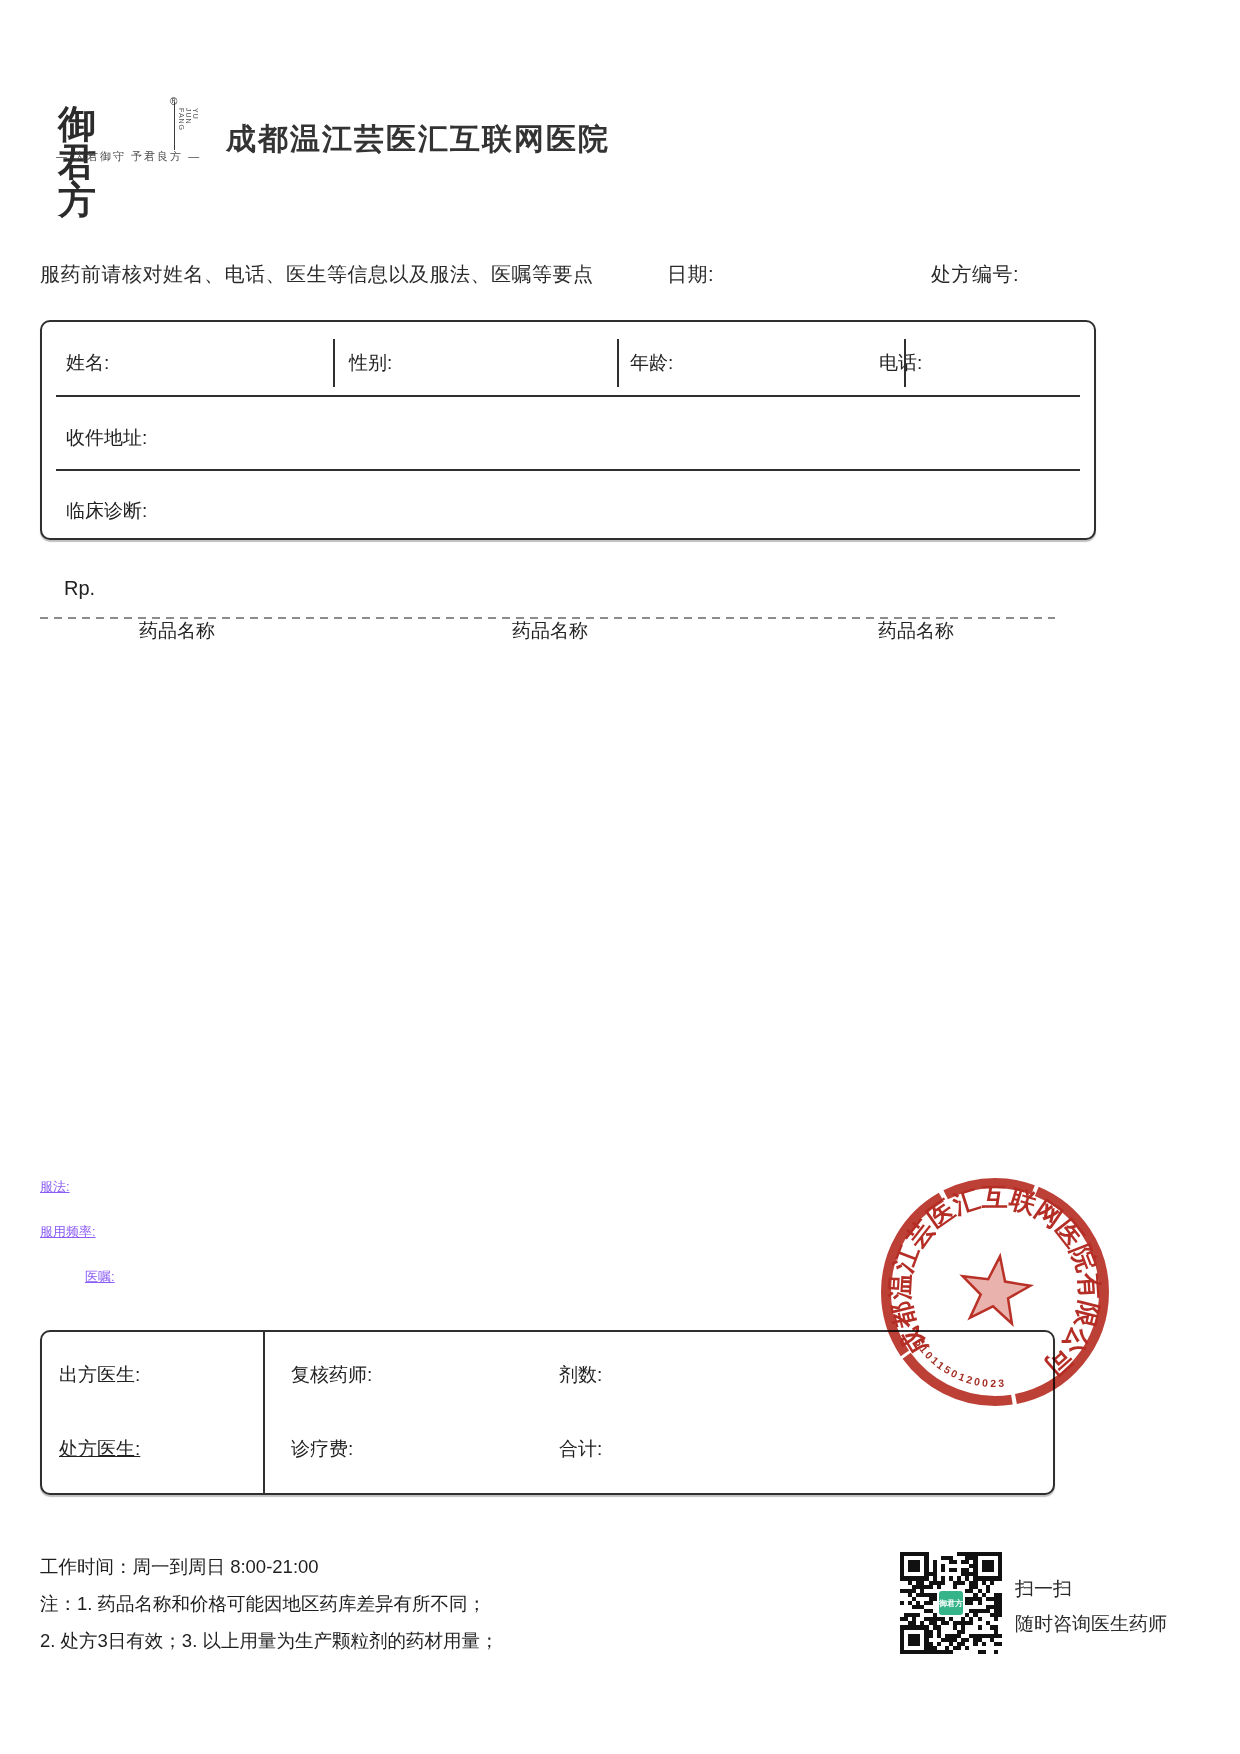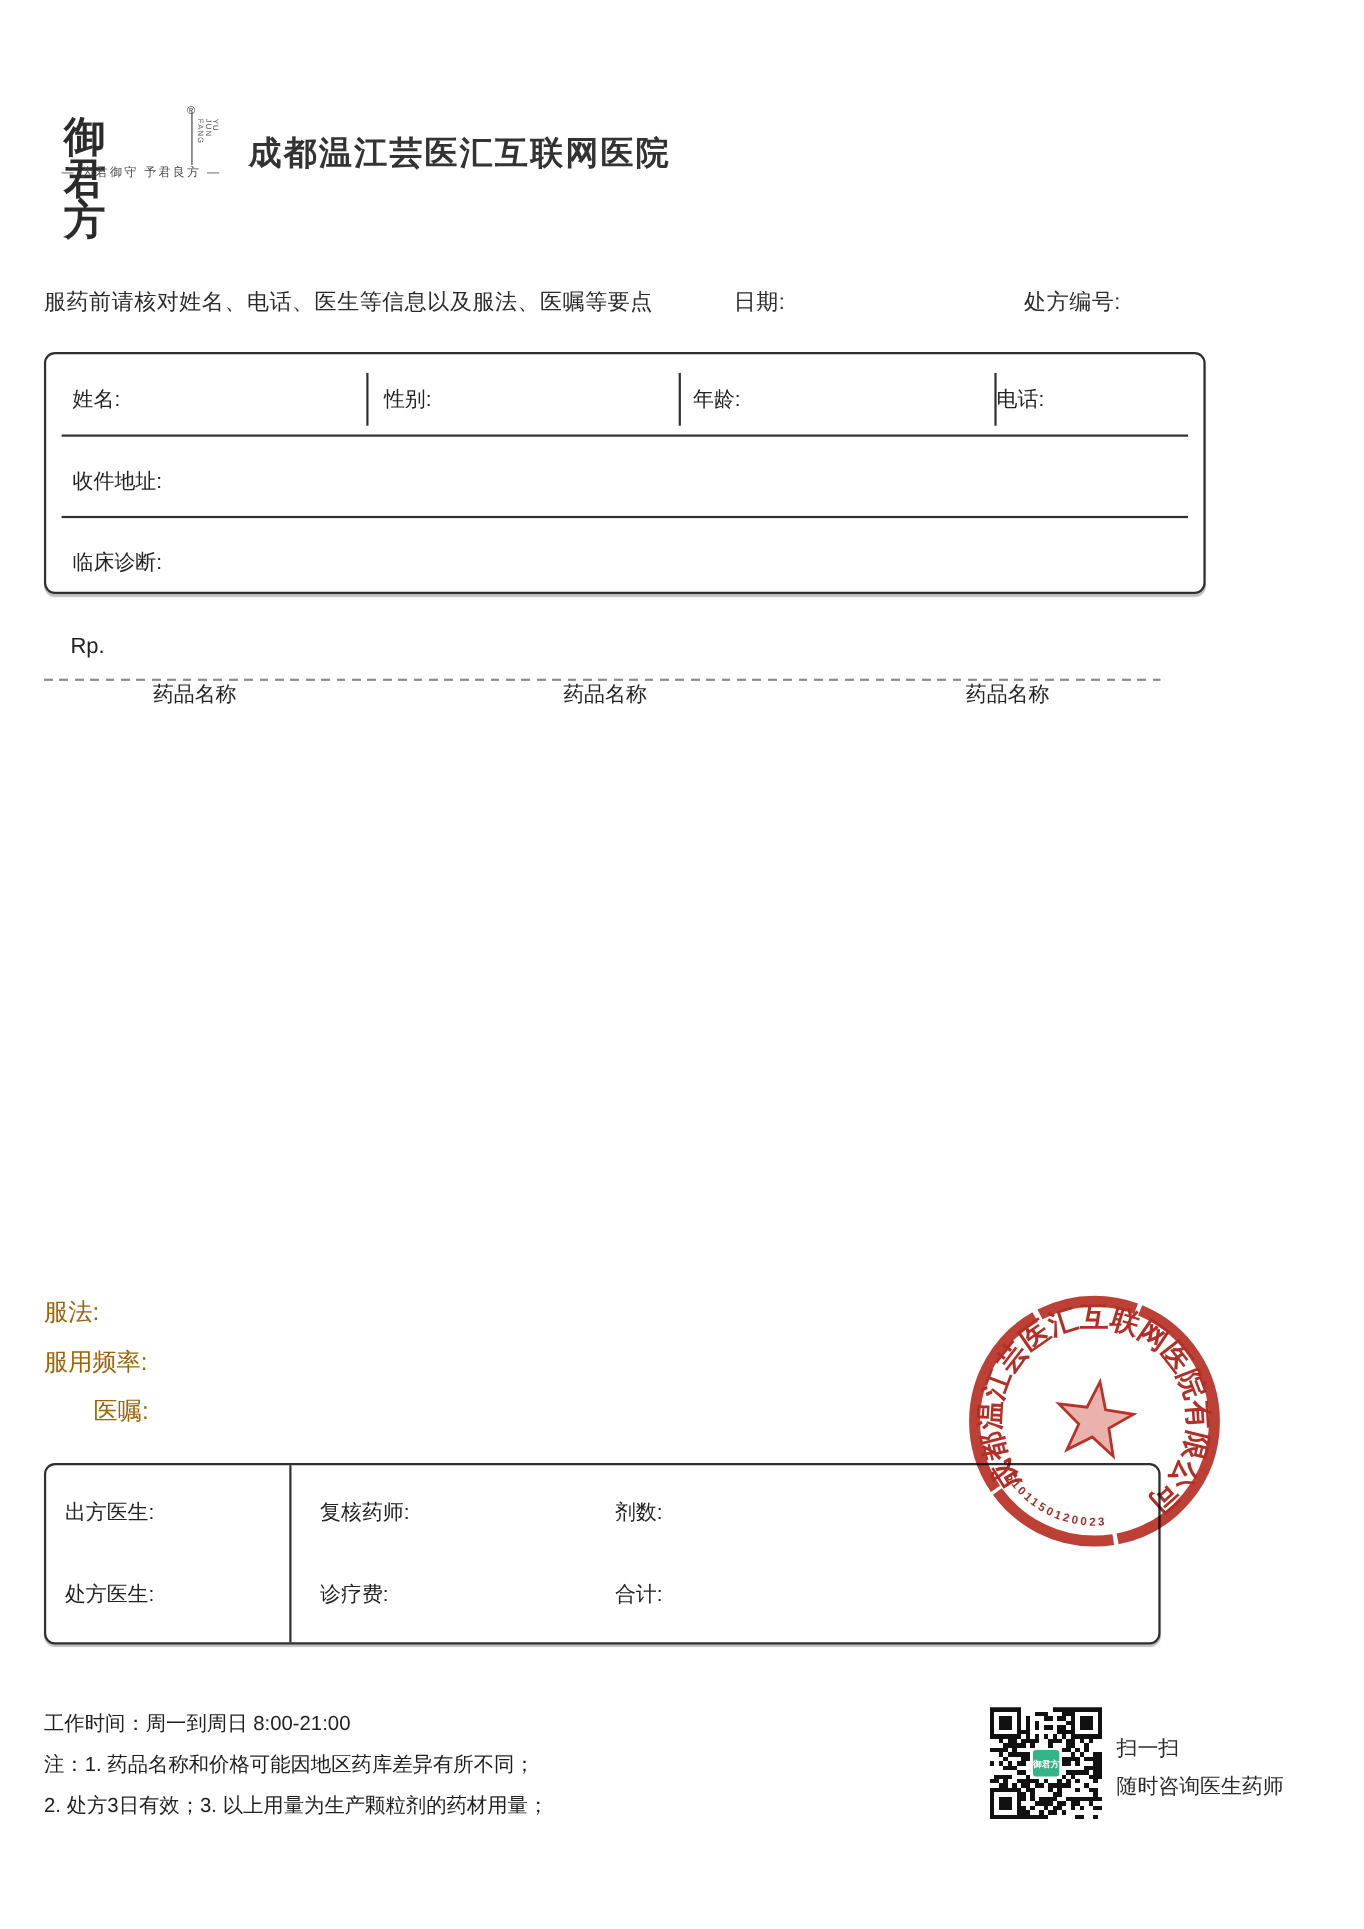--- a/index.html
+++ b/index.html
@@ -25,21 +25,21 @@
   .cell-label{font-size:19px;color:#222;white-space:nowrap;}
   .hline{position:absolute;left:14px;right:14px;height:2px;background:#2f2f2f;}
   .vshort{position:absolute;width:2px;background:#2f2f2f;}
   .vfull{position:absolute;top:0;bottom:0;width:2px;background:#2f2f2f;}
   
   .rp-label{font-size:20px;color:#222;}
   .drug-col{font-size:19px;color:#222;margin-top:40px;}
   .dashed-sep{height:2px;
     background:repeating-linear-gradient(90deg,#8c8c8c 0 8px,transparent 8px 14px);}
   
-  .usage-label{font-size:22px;color:#a16207;}
+  .usage-label{font-size:13px;color:#8b5cf6;text-decoration:underline;}
   
   .footer-text{font-size:18.5px;color:#1f1f1f;white-space:nowrap;}
   .qr-caption{font-size:19px;color:#2a2a2a;white-space:nowrap;}
   .qr-logo{box-sizing:border-box;display:flex;align-items:center;justify-content:center;
     border:2px solid #fff;border-radius:5px;color:#fff;font-weight:700;font-size:8px;}
   
   .stamp-svg{mix-blend-mode:multiply;opacity:0.95;}
 </style>
 </head>
 <body>
@@ -54,21 +54,21 @@
 <div class="hospital-title abs" style="left:226px;top:119px;">成都温江芸医汇互联网医院</div>
 
 <div class="notice-text abs" style="left:40px;top:261px;">服药前请核对姓名、电话、医生等信息以及服法、医嘱等要点</div>
 <div class="notice-text abs" style="left:667px;top:261px;">日期:</div>
 <div class="notice-text abs" style="left:931px;top:261px;">处方编号:</div>
 
 <div class="frame-box abs" style="left:40px;top:320px;width:1056px;height:220px;">
   <span class="cell-label abs" style="left:24px;top:28px;">姓名:</span>
   <span class="cell-label abs" style="left:307px;top:28px;">性别:</span>
   <span class="cell-label abs" style="left:588px;top:28px;">年龄:</span>
-  <span class="cell-label abs" style="left:864px;top:28px;">电话:</span>
+  <span class="cell-label abs" style="left:837px;top:28px;">电话:</span>
   <span class="vshort" style="left:291px;top:17px;height:48px;"></span>
   <span class="vshort" style="left:575px;top:17px;height:48px;"></span>
   <span class="vshort" style="left:862px;top:17px;height:48px;"></span>
   <span class="hline" style="top:73px;"></span>
   <span class="cell-label abs" style="left:24px;top:103px;">收件地址:</span>
   <span class="hline" style="top:147px;"></span>
   <span class="cell-label abs" style="left:24px;top:176px;">临床诊断:</span>
 </div>
 
 <div class="rp-label abs" style="left:64px;top:577px;">Rp.</div>
@@ -77,21 +77,21 @@
 <div class="drug-col abs" style="left:878px;top:578px;">药品名称</div>
 <div class="dashed-sep abs" style="left:40px;top:617px;width:1015px;"></div>
 
 <div class="usage-label abs" style="left:40px;top:1178px;">服法:</div>
 <div class="usage-label abs" style="left:40px;top:1223px;">服用频率:</div>
 <div class="usage-label abs" style="left:40px;top:1268px;margin-left:45px;">医嘱:</div>
 
 <div class="frame-box abs" style="left:40px;top:1330px;width:1015px;height:165px;">
   <span class="vfull" style="left:221px;"></span>
   <span class="cell-label abs" style="left:17px;top:30px;">出方医生:</span>
-  <span class="cell-label abs" style="left:17px;top:104px;">处方医生:</span>
+  <span class="cell-label abs" style="left:17px;top:104px;text-decoration:underline;">处方医生:</span>
   <span class="cell-label abs" style="left:249px;top:30px;">复核药师:</span>
   <span class="cell-label abs" style="left:517px;top:30px;">剂数:</span>
   <span class="cell-label abs" style="left:249px;top:104px;">诊疗费:</span>
   <span class="cell-label abs" style="left:517px;top:104px;">合计:</span>
 </div>
 
 <svg class="abs stamp-svg" style="left:875px;top:1172px;z-index:5;" width="240" height="240" viewBox="0 0 240 240">
   <defs>
     <path id="ringTextPath" d="M 54.1,175.3 A 86,86 0 1 1 163.0,194.5" fill="none"></path>
     <path id="serialPath" d="M 39.4,170.3 A 95,95 0 0 0 139.8,212.9" fill="none"></path>

